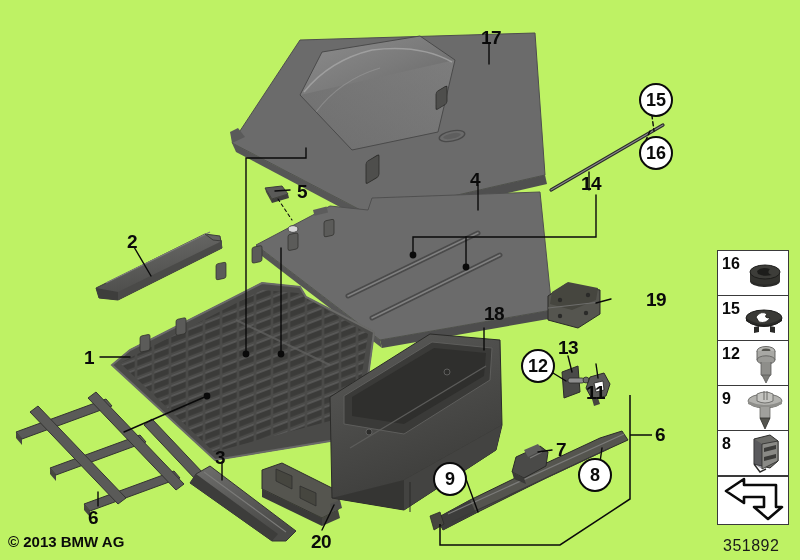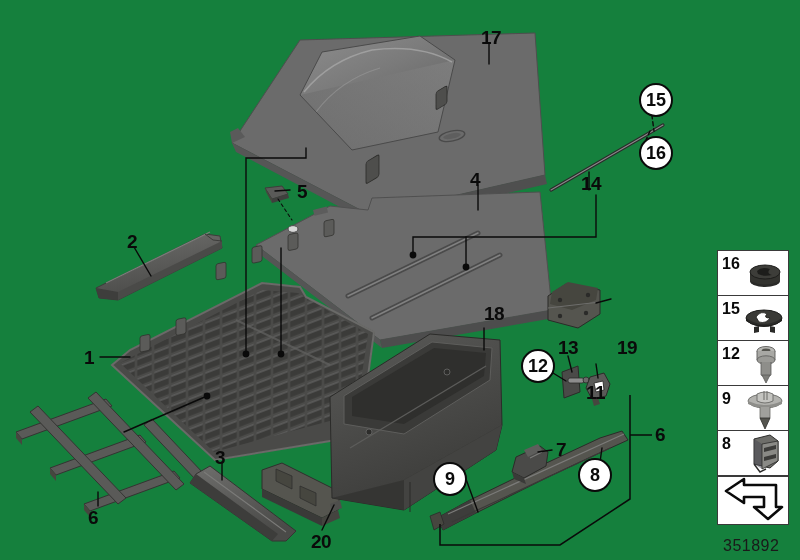--- a/index.html
+++ b/index.html
@@ -7,21 +7,21 @@
     padding: 0;
     background: #ffffff;
   }
   body {
     font-family: "Liberation Sans", sans-serif;
   }
   #page {
     position: relative;
     width: 800px;
     height: 560px;
-    background: #15803d;
+    background: #bef264;
     overflow: hidden;
   }
   #page svg.layer {
     position: absolute;
     left: 0;
     top: 0;
     width: 800px;
     height: 560px;
   }
   .callout-num {
@@ -376,21 +376,21 @@
 
   <div class="callout-num" style="left:481px; top:28px;">17</div>
   <div class="callout-num" style="left:470px; top:170px;">4</div>
   <div class="callout-num" style="left:297px; top:182px;">5</div>
   <div class="callout-num" style="left:127px; top:232px;">2</div>
   <div class="callout-num" style="left:84px;  top:348px;">1</div>
   <div class="callout-num" style="left:215px; top:448px;">3</div>
   <div class="callout-num" style="left:88px;  top:508px;">6</div>
   <div class="callout-num" style="left:311px; top:532px;">20</div>
   <div class="callout-num" style="left:474px; top:304px;margin-left:10px;">18</div>
-  <div class="callout-num" style="left:617px; top:290px;margin-top:48px;">19</div>
+  <div class="callout-num" style="left:646px; top:290px;">19</div>
   <div class="callout-num" style="left:558px; top:338px;">13</div>
   <div class="callout-num" style="left:586px; top:346px;margin-top:37px;">11</div>
   <div class="callout-num" style="left:556px; top:440px;">7</div>
   <div class="callout-num" style="left:655px; top:425px;">6</div>
   <div class="callout-num" style="left:581px; top:174px;">14</div>
 
   <div class="callout-circ" style="left:639px; top:83px;">
     <span>15</span>
   </div>
   <div class="callout-circ" style="left:639px; top:136px;">
@@ -467,15 +467,16 @@
       </svg>
     </div>
 
     <div class="legend-cell" id="legend-arrow-cell">
       <svg style="position:absolute;left:0;top:0;width:70px;height:46px;" viewBox="0 0 70 46">
         <path d="M58,8 L26,8 L26,2 L8,14 L26,26 L26,20 L46,20 L46,30 L36,30 L50,42 L64,30 L58,30 Z" fill="#ffffff" stroke="#0a0a0a" stroke-width="2.6" stroke-linejoin="round"></path>
       </svg>
     </div>
   </div>
 
+  <div id="copyright">© 2013 BMW AG</div>
   <div id="diagram-id">351892</div>
 
 </div>
 
 </body></html>

